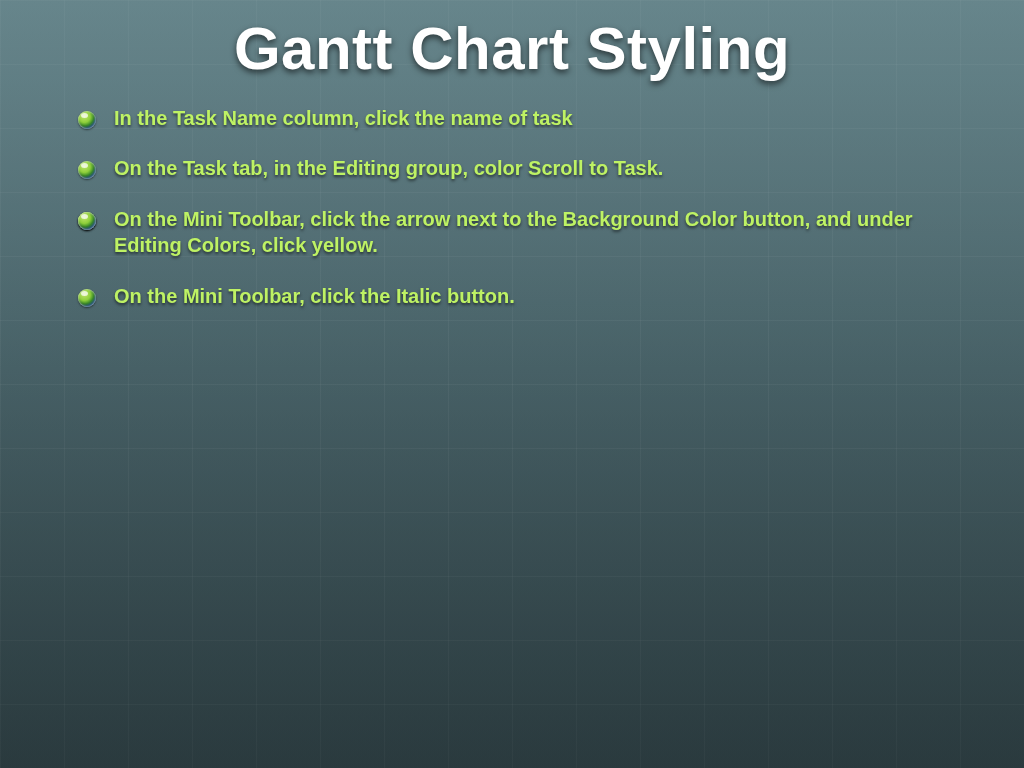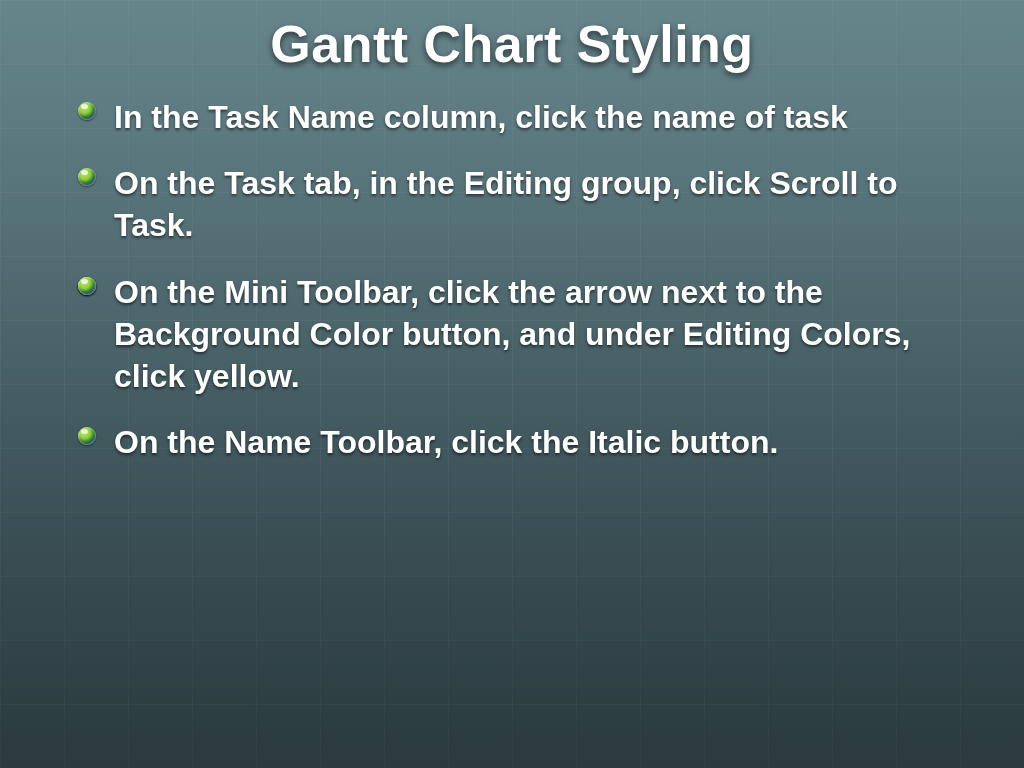--- a/index.html
+++ b/index.html
@@ -40,39 +40,39 @@
   }
   .slide {
     position: relative;
     z-index: 2;
     width: 100%;
     height: 100%;
     padding: 14px 50px 0 50px;
   }
   h1.title {
     text-align: center;
-    font-size: 52px;
+    font-size: 60px;
     font-weight: 700;
     letter-spacing: 0.5px;
     color: #ffffff;
     text-shadow: 0 3px 6px rgba(0,0,0,0.6);
     margin-bottom: 22px;
   }
   ul.bullets {
     list-style: none;
     padding: 0 10px 0 28px;
   }
   ul.bullets li {
     position: relative;
     padding-left: 36px;
     margin-bottom: 24px;
-    font-size: 32px;
+    font-size: 20px;
     line-height: 1.32;
     font-weight: 700;
-    color: #ffffff;
+    color: #bef264;
     text-shadow: 0 2px 3px rgba(0,0,0,0.55);
   }
   ul.bullets li .bullet-icon {
     position: absolute;
     left: 0;
     top: 6px;
     width: 18px;
     height: 18px;
     border-radius: 50%;
     background: radial-gradient(circle at 35% 30%, #bfe36a 0%, #8fcf3b 35%, #3d8f2a 55%, #2a6aa0 72%, #1b4a78 100%);
@@ -96,30 +96,30 @@
 
 <div class="slide">
   <h1 class="title">Gantt Chart Styling</h1>
   <ul class="bullets">
     <li>
       <span class="bullet-icon"></span>
       <span>In the Task Name column, click the name of task</span>
     </li>
     <li>
       <span class="bullet-icon"></span>
-      <span>On the Task tab, in the Editing group, click Scroll to Task.</span>
+      <span>On the Task tab, in the Editing group, color Scroll to Task.</span>
     </li>
     <li>
       <span class="bullet-icon"></span>
     </li>
     <li>
       <span class="bullet-icon"></span>
     </li>
     <li>
       <span class="bullet-icon"></span>
       <span> On the Mini Toolbar, click the arrow next to the Background Color button, and under Editing Colors, click yellow.</span>
     </li>
     <li>
       <span class="bullet-icon"></span>
-      <span>On the Name Toolbar, click the Italic button.</span>
+      <span>On the Mini Toolbar, click the Italic button.</span>
     </li>
   </ul>
 </div>
 
 </body></html>

